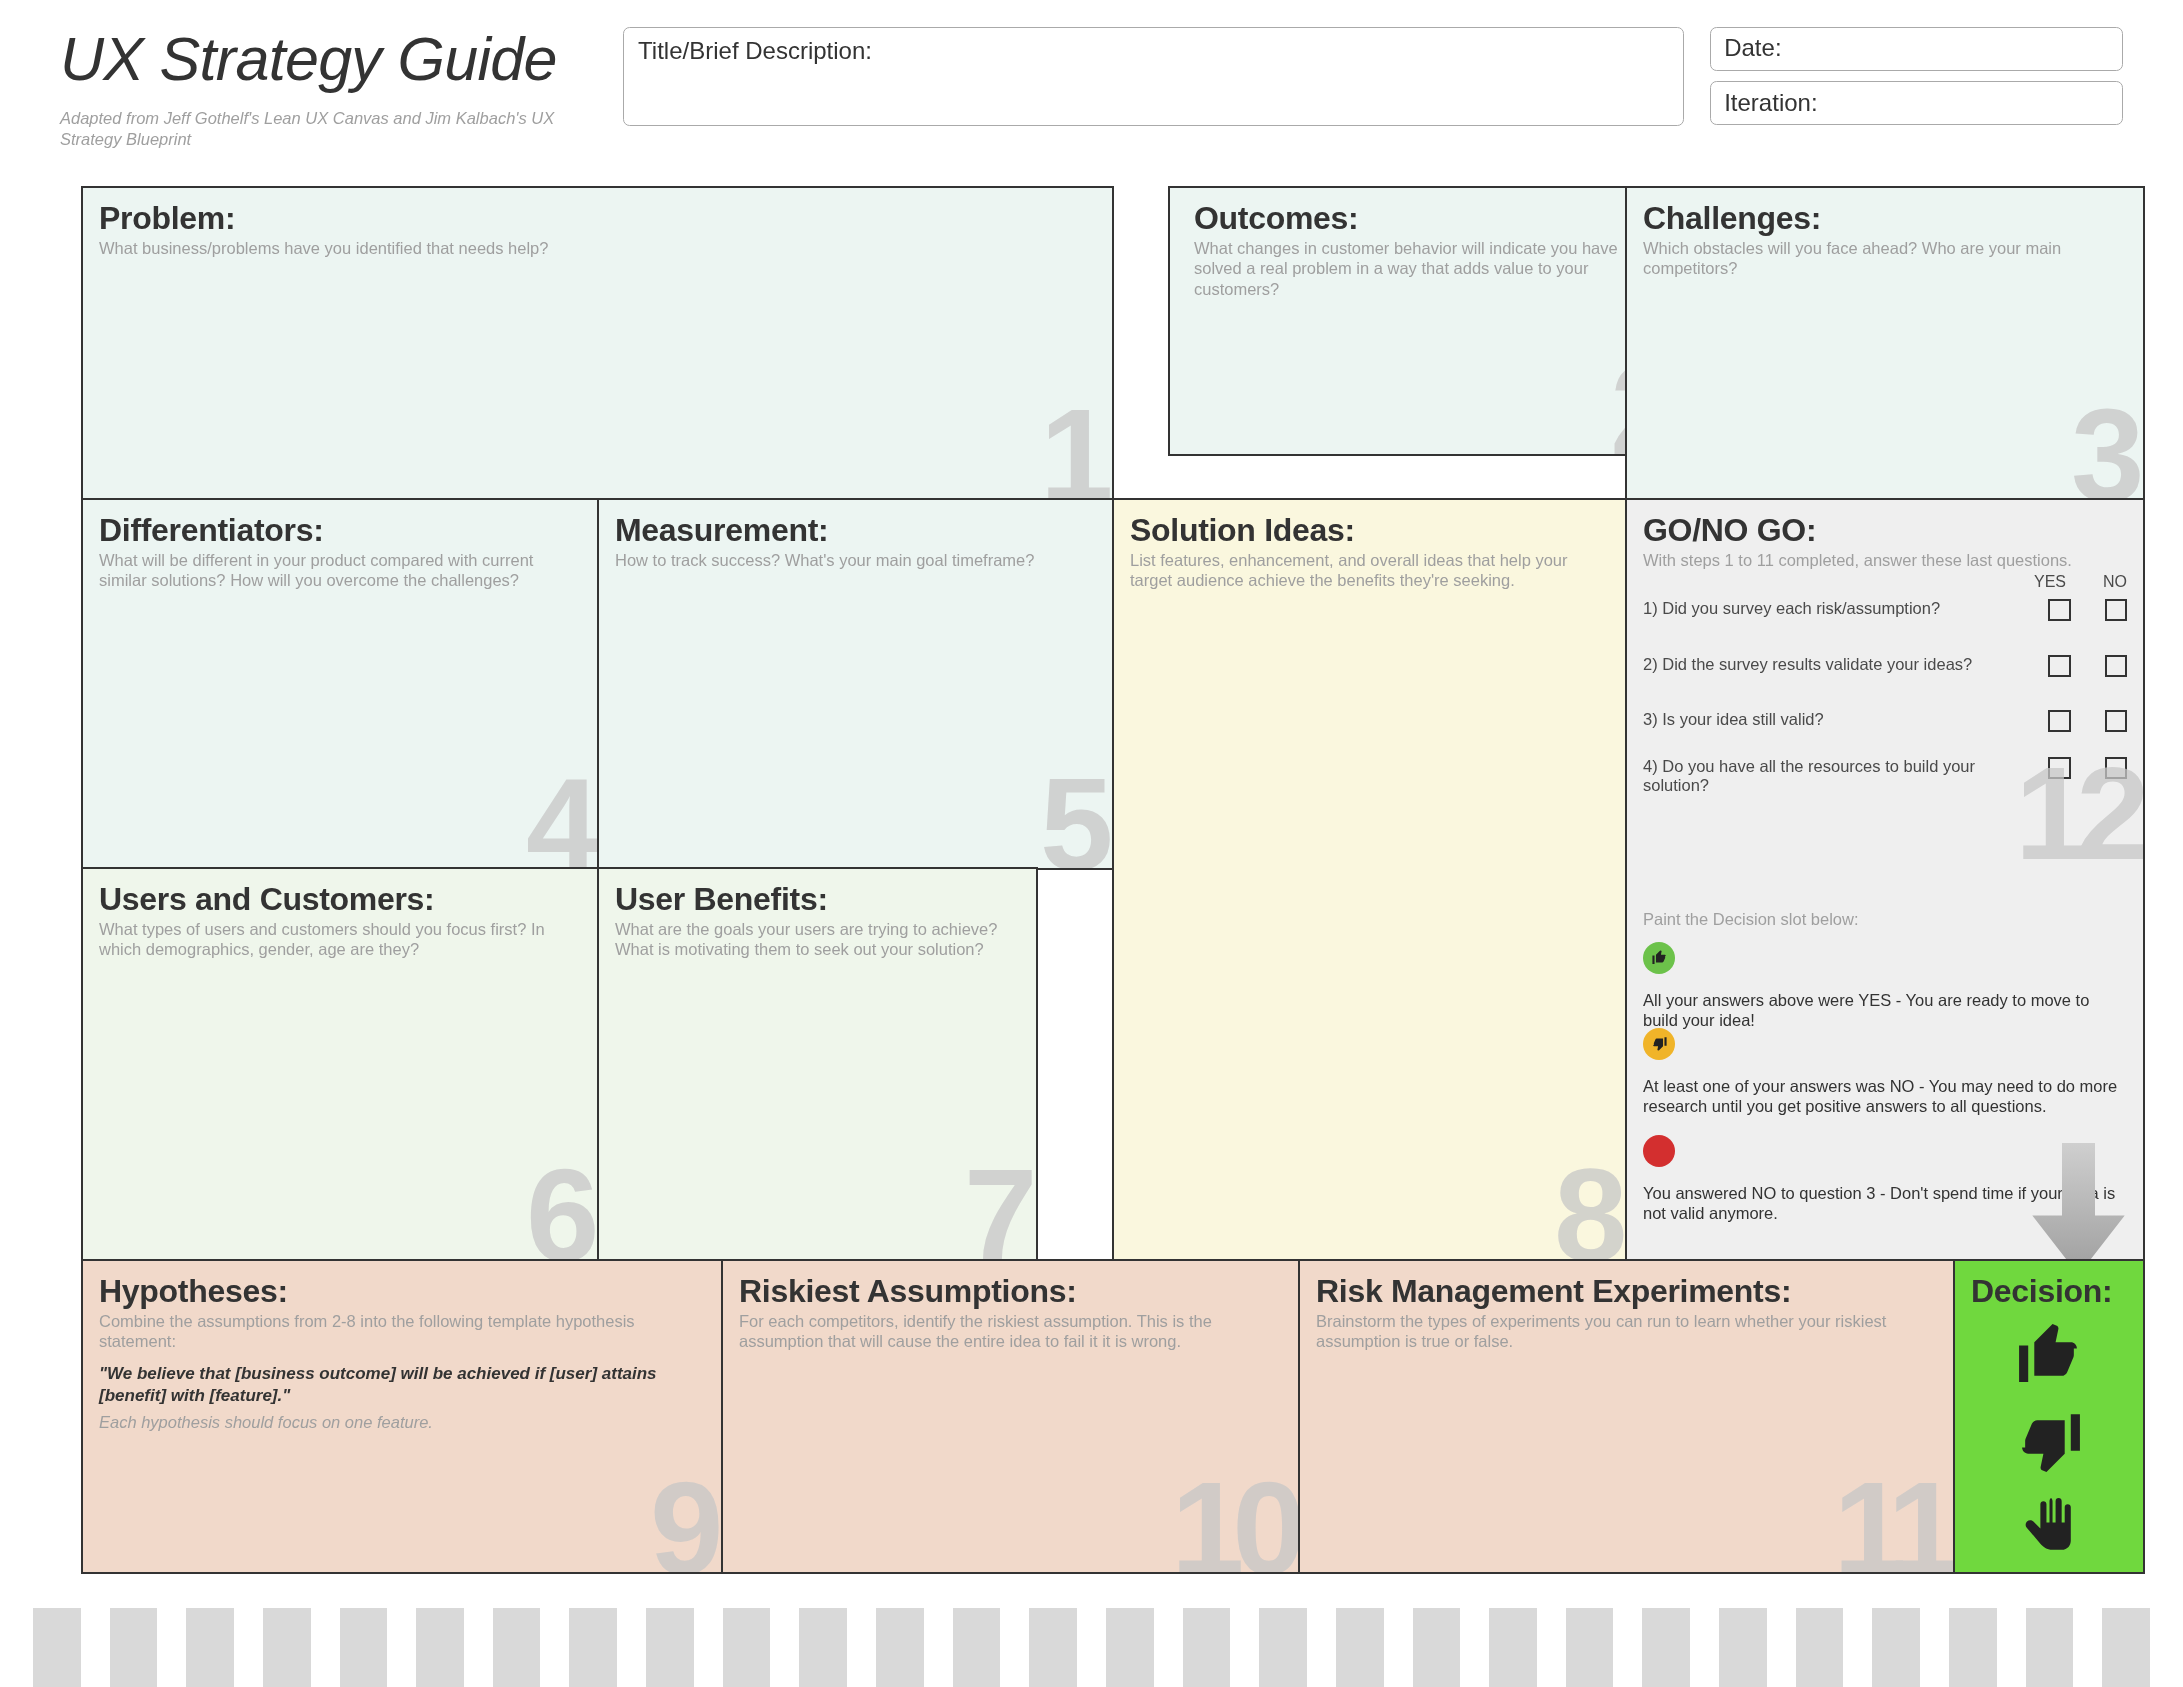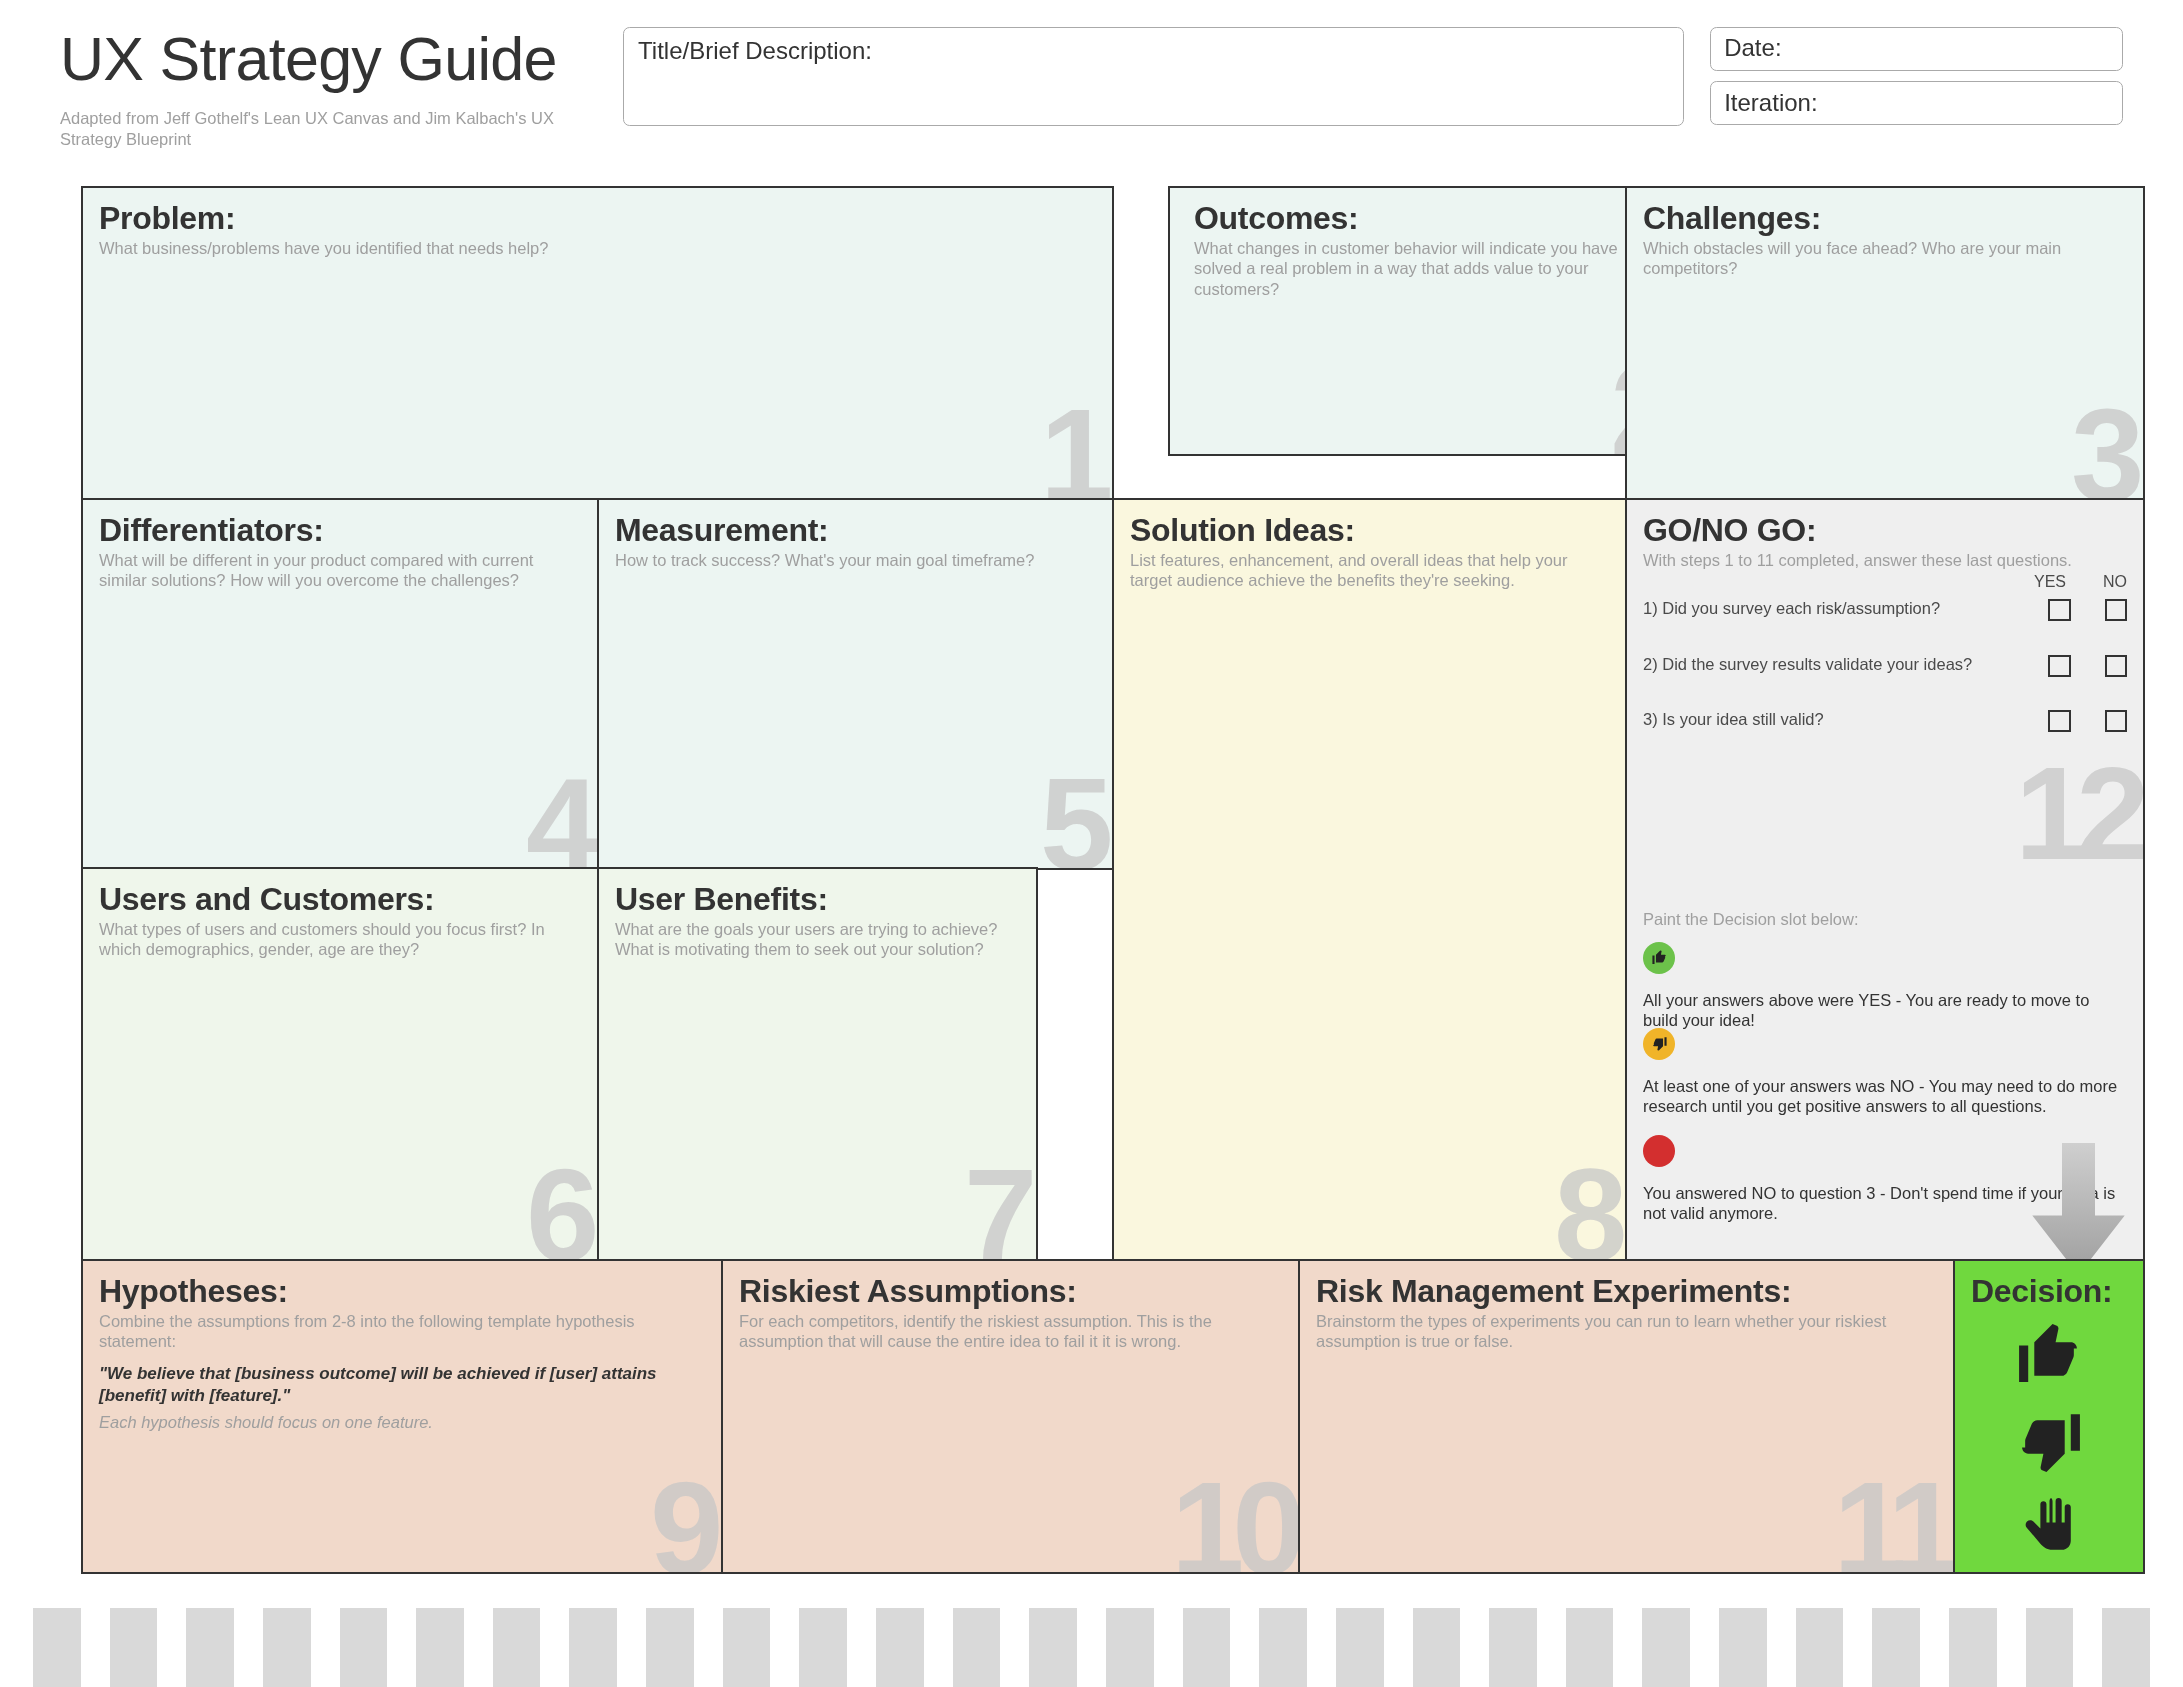--- a/index.html
+++ b/index.html
@@ -1,21 +1,21 @@
 <!DOCTYPE html>
 <html style="font-size:10.6px"><head>
 <meta charset="utf-8">
 <style>
   * { box-sizing: border-box; margin: 0; padding: 0; }
   html, body { width: 2183px; height: 1687px; background: #fff; font-family: "Helvetica Neue", Arial, sans-serif; color: #333; }
   .page { position: relative; width: 2183px; height: 1687px; padding: 26.5px 60px 0 60px; }
 
   
   .hdr { display: flex; align-items: flex-start; gap: 26.5px; height: 159px; }
-  .hdr-left { flex: 0 0 536px; padding-top: 2.6px; }
+  .hdr-left { flex: 0 0 536px; padding-top: 2.6px; font-style: italic; }
   .main-title { font-size: 61px; font-weight: 400; letter-spacing: -0.7px; color: #333; line-height: 1; }
   .sub-title { font-size: 16.5px; color: #9f9f9f; margin-top: 18px; line-height: 1.25; }
   .title-box { flex: 1; border: 1.3px solid #aaa; border-radius: 6.6px; height: 99px; padding: 9.3px 14.6px; font-size: 24px; color: #333; }
   .hdr-right { flex: 0 0 413px; display: flex; flex-direction: column; gap: 10.6px; }
   .small-box { border: 1.3px solid #aaa; border-radius: 6.6px; height: 44px; padding: 6.6px 13.2px; font-size: 24px; color: #333; }
 
   
   .canvas { position: relative; width: 2064px; height: 1409px; }
   .cell {
     position: absolute; border: 2.6px solid #333; padding: 12px 16px 0 16px;
@@ -163,20 +163,25 @@
       <div class="qrow q2">
         <div class="qt">2) Did the survey results validate your ideas?</div>
         <div class="chk"></div>
         <div class="chk"></div>
       </div>
       <div class="qrow q3">
         <div class="qt">3) Is your idea still valid?</div>
         <div class="chk"></div>
         <div class="chk"></div>
       </div>
+      <div class="qrow q4">
+        <div class="qt">4) Do you have all the resources to build your solution?</div>
+        <div class="chk"></div>
+        <div class="chk"></div>
+      </div>
 
       <div class="bignum wide" style="bottom:auto; top:238px;">12</div>
 
       <div class="paint-note">Paint the Decision slot below:</div>
 
       <div class="legend lg1">
         <div class="dot green thumb-mini">
           <svg viewBox="0 0 24 24">
               <path fill="#222" d="M2 21h3V9H2v12zm19-11c0-1.1-.9-2-2-2h-5l.9-4.3c.1-.4 0-.8-.3-1.1L13 2 7 8v11h9c.8 0 1.5-.5 1.8-1.2l2.1-5c.1-.3.1-.5.1-.8v-2z"></path>
             </svg>

